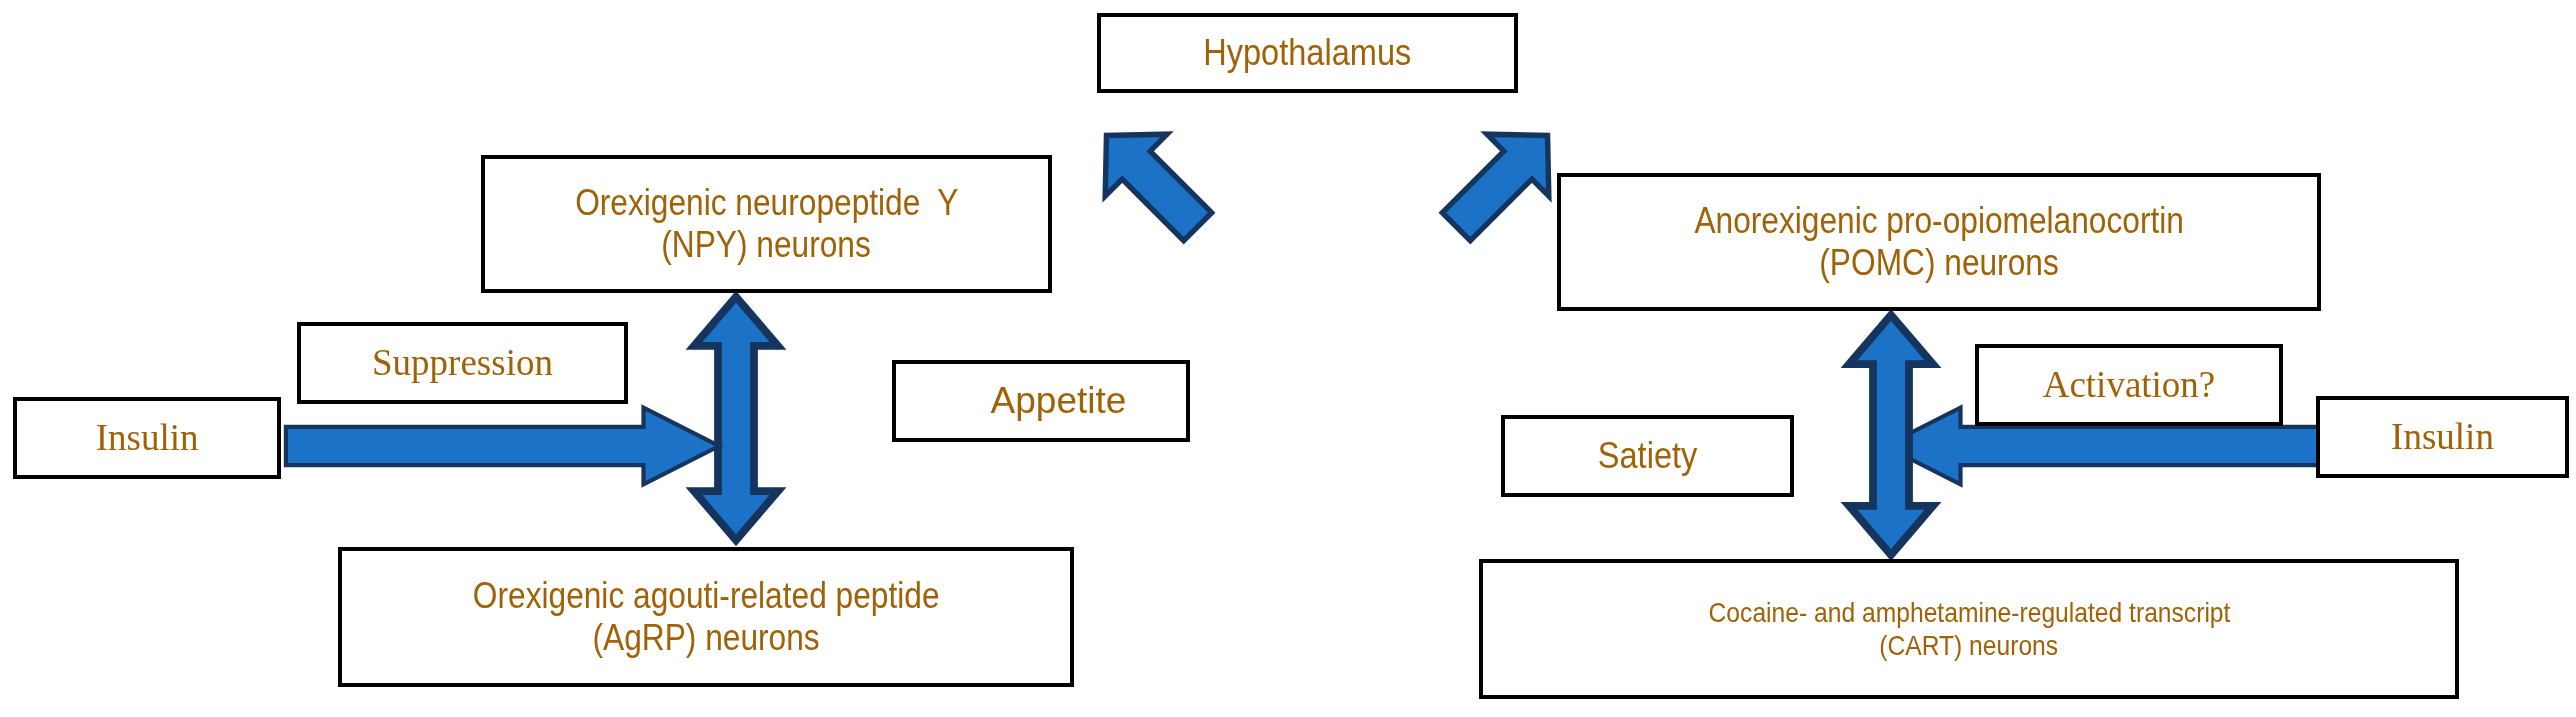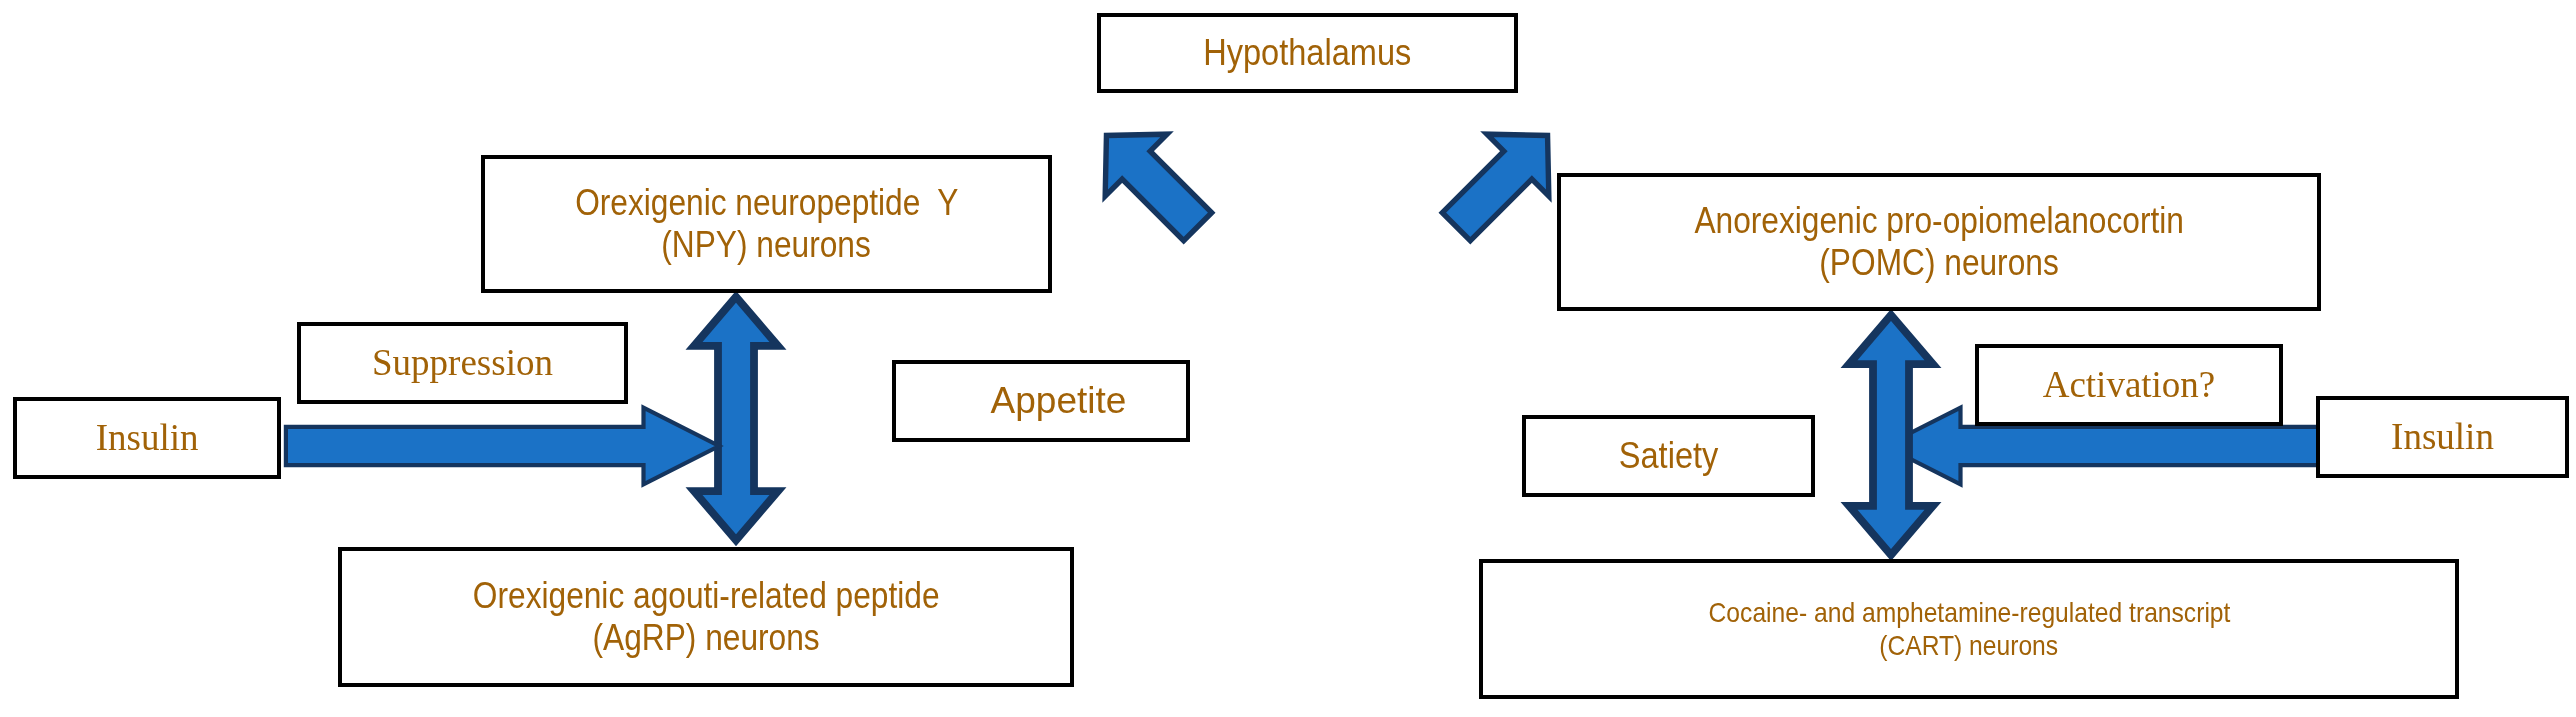--- a/index.html
+++ b/index.html
@@ -89,21 +89,21 @@
   </div>
 
   <div class="box" style="left:290px; top:322px; width:331px; height:82px; font-size:37px;margin-left:7px;">
     <span class="line serif">Suppression</span>
   </div>
 
   <div class="box" style="left:892px; top:360px; width:298px; height:82px; font-size:37px;">
     <span class="line sans">Appetite</span>
   </div>
 
-  <div class="box" style="left:1501px; top:415px; width:293px; height:82px; font-size:37px;margin-left:21px;">
+  <div class="box" style="left:1501px; top:415px; width:293px; height:82px; font-size:37px;">
     <span class="line cond">Satiety</span>
   </div>
 
   <div class="box" style="left:1959px; top:344px; width:308px; height:82px; font-size:37px;margin-left:16px;">
     <span class="line serif">Activation?</span>
   </div>
 
   <div class="box" style="left:2316px; top:396px; width:253px; height:82px; font-size:37px;">
     <span class="line serif">Insulin</span>
   </div>

